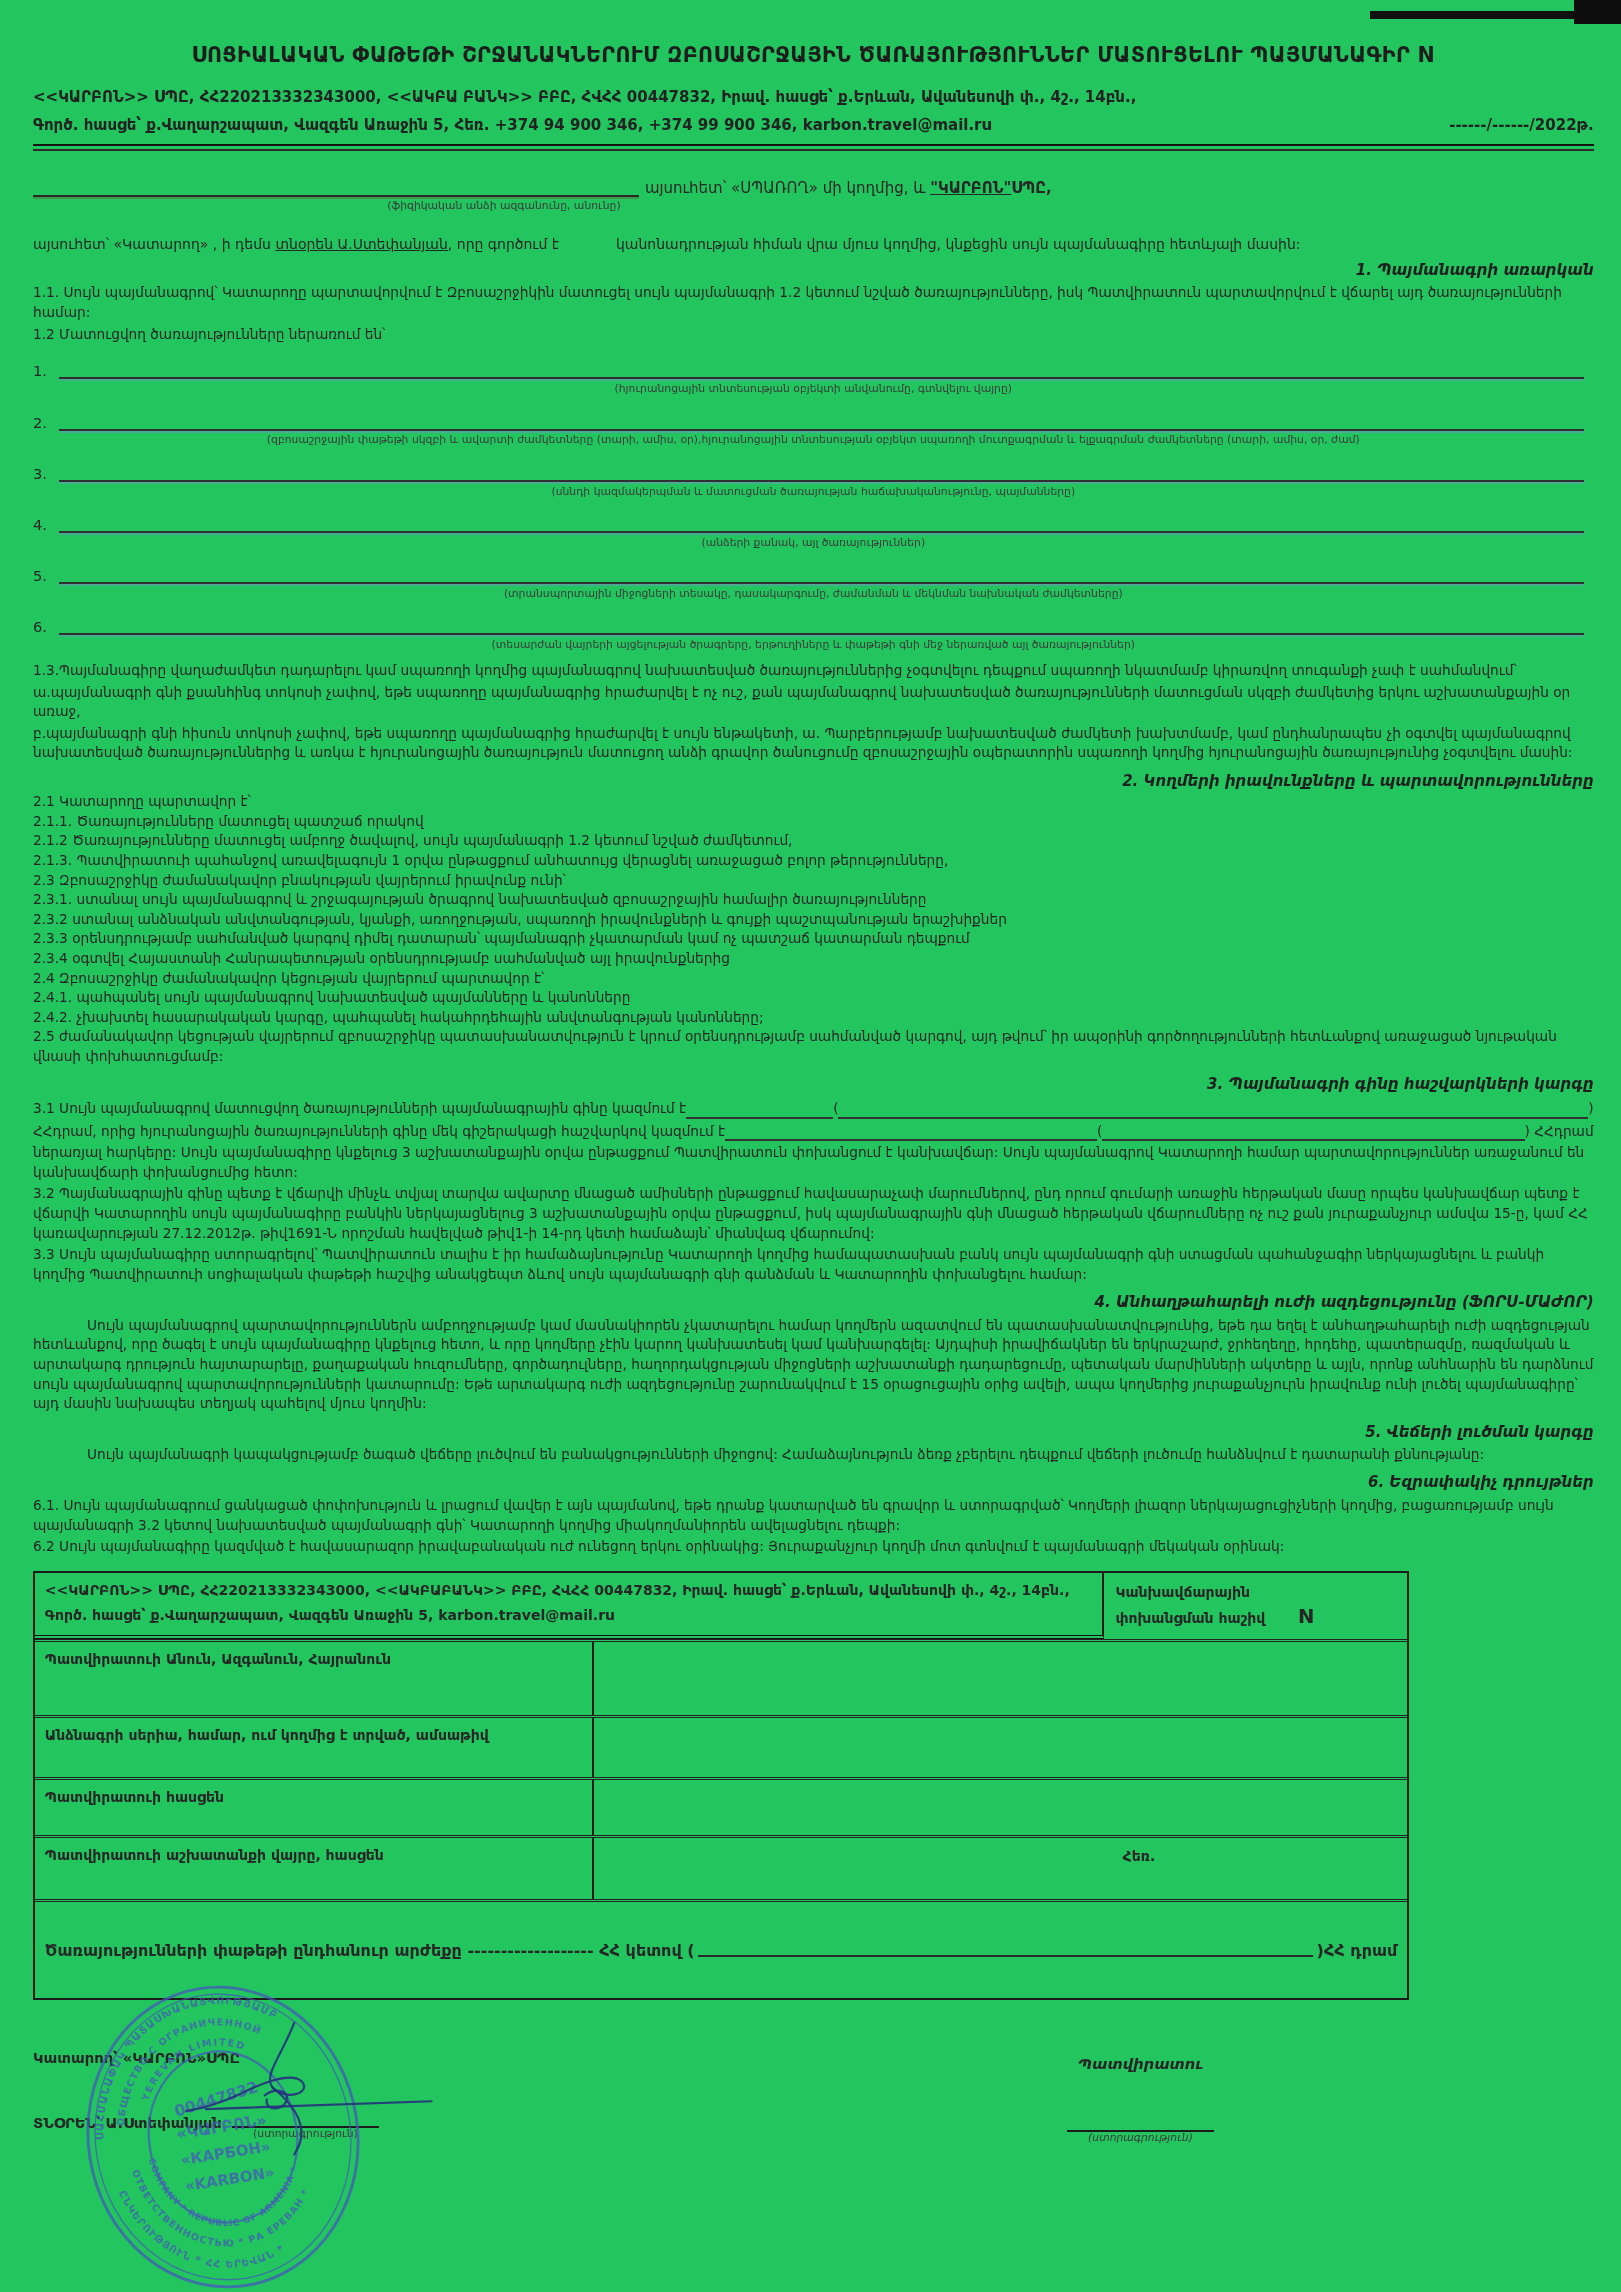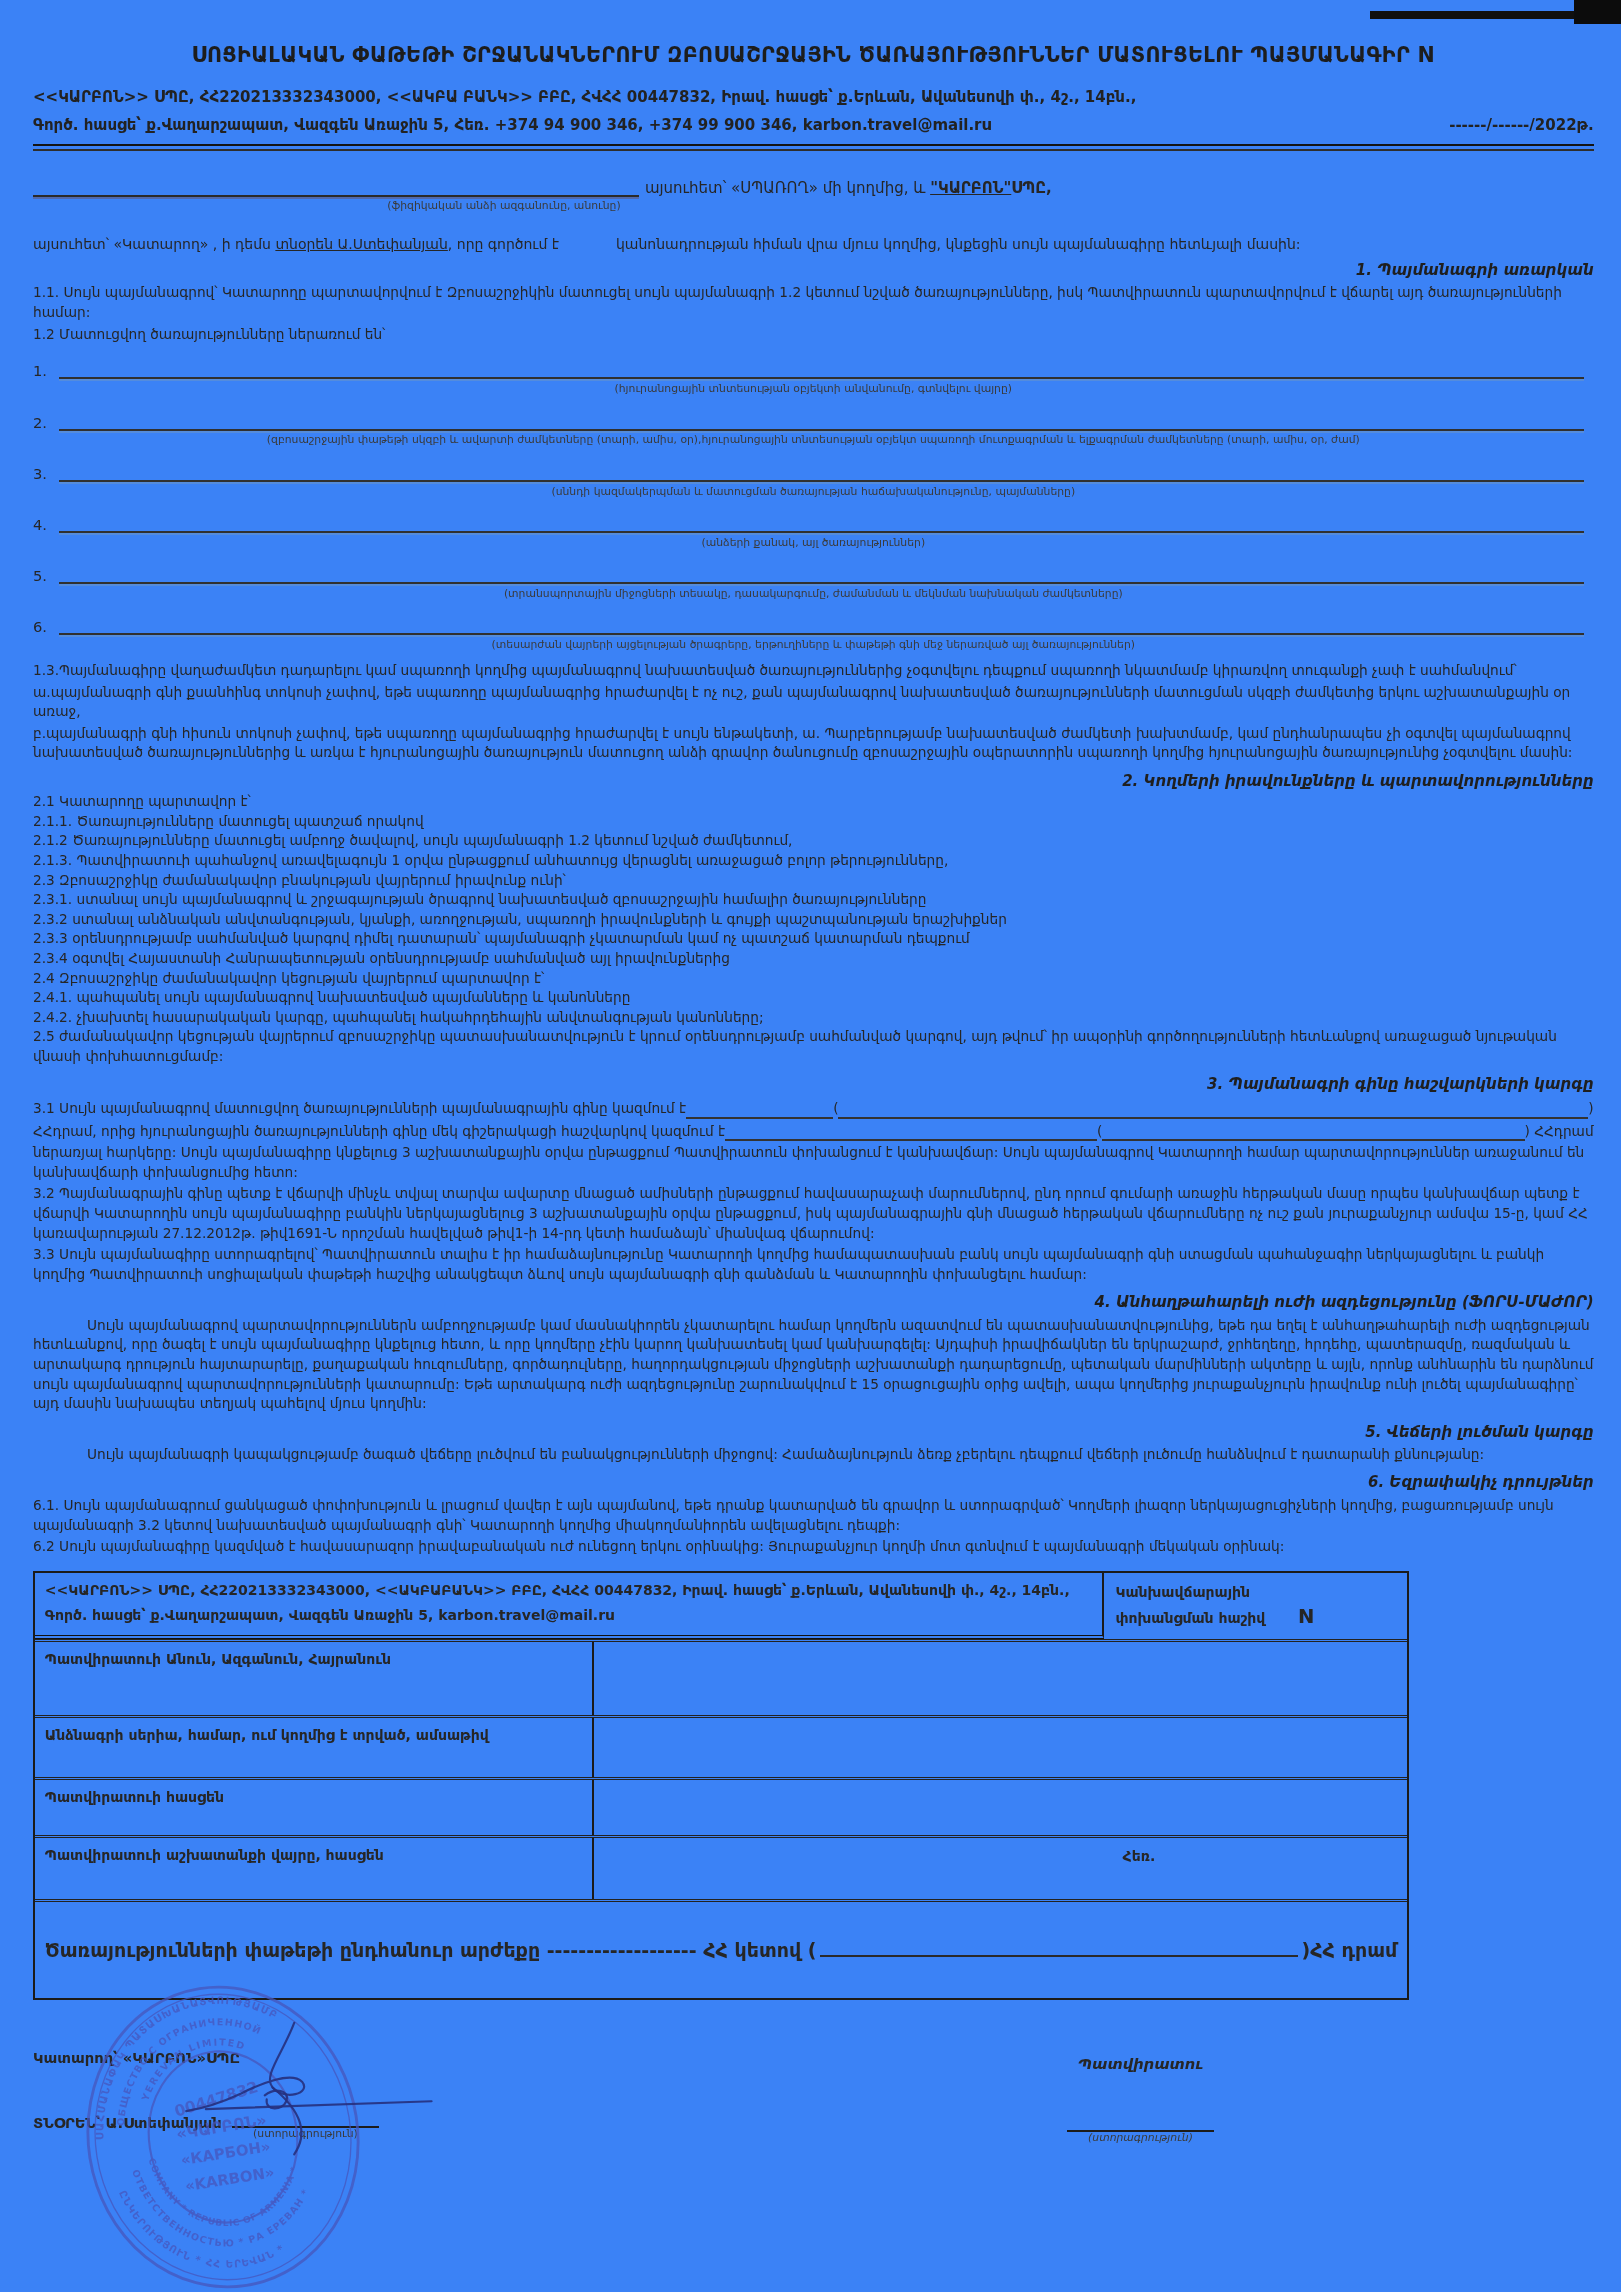--- a/index.html
+++ b/index.html
@@ -1,18 +1,18 @@
 <!DOCTYPE html>
 <html><head>
 <meta charset="utf-8">
 <style>
   html,body{margin:0;padding:0;background:#e8e8e6;}
   .page{
     position:relative;width:1621px;height:2293px;margin:0 auto;
-    background:#3b82f6;overflow:hidden;color:#262626;
+    background:#22c55e;overflow:hidden;color:#262626;
     font-family:"DejaVu Sans", sans-serif;
     box-sizing:border-box;padding:39px 27.4px 0 33px;
   }
   
   .artifact-line{position:absolute;top:10.8px;left:1370px;width:251px;height:7.8px;background:#101010;}
   .artifact-corner{position:absolute;top:0;right:0;width:47px;height:23.5px;background:#0c0c0c;}
 
   .doc-title{
     text-align:center;font-weight:bold;font-size:20.6px;letter-spacing:0.4px;
     margin:3.9px 29px 0 29px;color:#1d1d1d;
@@ -53,21 +53,21 @@
   .trow{display:flex;border-top:3.9px double #222;}
   .trow.r1{border-top:none;min-height:63px;}
   .r1 .cell-l{width:1047px;border-right:2px solid #1b1b1b;border-bottom:4.9px double #111;padding:5.9px 9.8px;font-weight:600;line-height:24.5px;}
   .r1 .cell-r{flex:1;padding:7.8px 11.8px;font-weight:600;line-height:25.5px;display:flex;align-items:flex-start;}
   .r1 .acc-label{width:157px;}
   .r1 .acc-n{font-size:19.6px;font-weight:600;margin:23.5px 0 0 25.5px;}
   .lrow .cell-l{width:537px;border-right:2px solid #1b1b1b;padding:6.9px 9.8px;font-weight:600;line-height:21.6px;}
   .lrow .cell-r{flex:1;padding:6.9px 9.8px;position:relative;}
   .h74{min-height:73px;} .h60{min-height:59px;} .h56{min-height:55px;} .h62{min-height:61px;}
   .phone{position:absolute;left:529px;top:9.8px;font-weight:600;}
-  .trow.total{min-height:84px;align-items:center;padding:5.9px 9.8px;display:flex;font-weight:600;font-size:19px;}
+  .trow.total{min-height:84px;align-items:center;padding:5.9px 9.8px;display:flex;font-weight:600;font-size:16px;}
   .total .dash-fill{flex:1;border-bottom:2.5px solid #2a2a2a;height:11.8px;margin:0 3.9px;}
 
   
   .sig-area{position:absolute;left:33px;top:2037px;width:1560px;}
   .sig-left{position:absolute;left:0;top:0;width:686px;font-size:14.7px;font-weight:600;}
   .sig-perf{margin-top:11.8px;}
   .sig-dir-row{display:flex;align-items:baseline;margin-top:47px;}
   .sig-line{display:inline-block;width:147px;border-bottom:2px solid #1c1c1c;height:13.7px;position:relative;}
   .sig-line .cap{position:absolute;left:50%;transform:translateX(-50%);top:14.7px;font-weight:400;white-space:nowrap;}
   .sig-right{position:absolute;left:980px;top:17.6px;width:255px;text-align:center;font-size:14.7px;font-weight:600;font-style:italic;}

